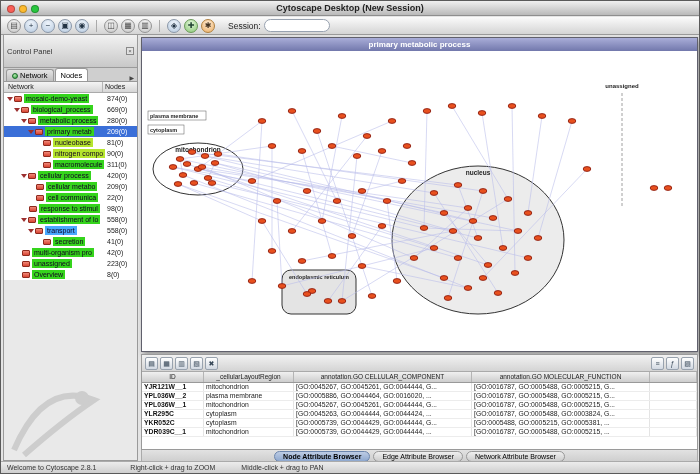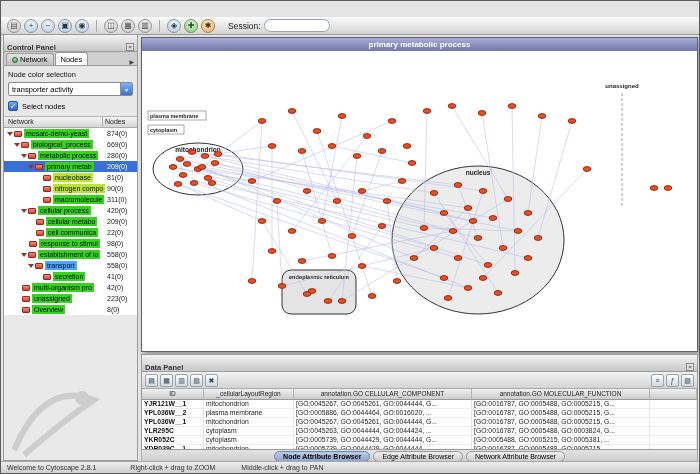--- a/index.html
+++ b/index.html
@@ -18,21 +18,21 @@
   .tbtn{width:14px;height:14px;border-radius:50%;border:1px solid #8a97a8;background:radial-gradient(circle at 50% 28%,#eef4fb,#b8cbe0);font-size:8px;line-height:12px;text-align:center;color:#234;flex:none;}
   .tbtn.gray{background:radial-gradient(circle at 50% 28%,#f7f7f7,#c6c6c6);border-color:#949494;color:#444;}
   .tbtn.green{background:radial-gradient(circle at 50% 28%,#e2f6d8,#8cc878);border-color:#6a9a58;color:#243;}
   .tbtn.orange{background:radial-gradient(circle at 50% 28%,#ffe9cf,#eab06a);border-color:#b08040;color:#432;}
   .tsep{width:1px;height:12px;background:#aaa;margin:0 4px;flex:none;}
   .search-label{font-size:8.5px;color:#222;margin-left:10px;}
   .search-input{width:66px;height:13px;border:1px solid #98a2b0;border-radius:7px;font-size:8px;padding:0 5px;background:#fff;font-family:"Liberation Sans",sans-serif;}
 
   
   .cpanel{position:absolute;left:2px;top:33px;width:135px;bottom:12px;background:#e8e8e8;border:1px solid #9a9a9a;display:flex;flex-direction:column;}
-  .phead{height:11px;background:linear-gradient(#f2f2f2,#c8c8c8);border-bottom:1px solid #9a9a9a;display:flex;align-items:flex-start;padding:8px 3px;font-size:7.5px;font-weight:bold;color:#333;flex:none;}
+  .phead{height:11px;background:linear-gradient(#f2f2f2,#c8c8c8);border-bottom:1px solid #9a9a9a;display:flex;align-items:center;padding:16px 3px;font-size:7.5px;font-weight:normal;color:#333;flex:none;}
   .phead .x{margin-left:auto;width:8px;height:8px;border:1px solid #888;background:#e2e2e2;font-size:6px;line-height:6px;text-align:center;color:#555;}
   .ctabs{display:flex;height:14px;background:#cfcfcf;border-bottom:1px solid #999;align-items:flex-end;padding-left:2px;flex:none;}
   .ctab{font-size:7.5px;padding:1px 5px;border:1px solid #999;border-bottom:none;border-radius:3px 3px 0 0;background:linear-gradient(#e4e4e4,#c0c0c0);margin-right:1px;display:flex;gap:2px;align-items:center;height:12px;white-space:nowrap;}
   .ctab.active{background:#fff;height:13px;}
   .ctab .dot{width:6px;height:6px;border-radius:50%;background:radial-gradient(circle at 40% 30%,#b4ecb0,#2b9a3a);border:1px solid #1c6b2a;}
   .tab-arrow{margin-left:auto;font-size:6px;color:#444;padding:0 3px;}
   .ncs{padding:3px 4px 5px;border-bottom:1px solid #b5b5b5;flex:none;}
   .ncs-label{font-size:7.5px;color:#111;margin:1px 0 3px;}
   .dropdown{display:flex;height:14px;border:1px solid #8a8a8a;background:#fff;border-radius:2px;align-items:center;overflow:hidden;}
   .dropdown .val{flex:1;font-size:7.5px;padding:0 3px;white-space:nowrap;overflow:hidden;}
@@ -80,20 +80,28 @@
   
   .statusbar{position:absolute;left:0;right:0;bottom:0;height:12px;background:linear-gradient(#ececec,#cfcfcf);border-top:1px solid #aaa;font-size:7px;color:#333;display:flex;align-items:center;}
   .status-item{white-space:nowrap;}
   .s1{margin-left:6px;} .s2{margin-left:34px;} .s3{margin-left:26px;}
 </style>
 </head>
 <body>
 
 <div id="win">
 
+  <div class="titlebar">
+    <div class="lights">
+      <div class="light red"></div>
+      <div class="light yellow"></div>
+      <div class="light green"></div>
+    </div>
+    <span>Cytoscape Desktop (New Session)</span>
+  </div>
 
   <div class="toolbar">
     <div style="display:flex;align-items:center;gap:3px;">
         <div class="tbtn gray">▤</div>
         <div class="tbtn blue">+</div>
         <div class="tbtn blue">−</div>
         <div class="tbtn blue">▣</div>
         <div class="tbtn blue">◉</div>
         <div class="tsep"></div>
         <div class="tbtn gray">◫</div>
@@ -115,31 +123,20 @@
     </div>
     <div class="ctabs">
       <div class="ctab">
         <span class="dot"></span>
         <span>Network</span>
       </div>
       <div class="ctab active">
         <span>Nodes</span>
       </div>
       <span class="tab-arrow">▶</span>
-    </div>
-    <div class="ncs">
-      <div class="ncs-label">Node color selection</div>
-      <div class="dropdown">
-        <span class="val">transporter activity</span>
-        <span class="arrow">▾</span>
-      </div>
-      <div class="checkrow">
-        <span class="checkbox">✓</span>
-        <span class="checklabel">Select nodes</span>
-      </div>
     </div>
     <div class="tree-head">
       <div class="c1">Network</div>
       <div class="c2">Nodes</div>
     </div>
     <div class="tree">
         <div class="trow" style="padding-left: 3px;">
           <span class="expander"></span>
           <span class="folder"></span>
           <span class="chip" style="background: rgb(53, 212, 28);">mosaic-demo-yeast</span>
@@ -406,24 +403,20 @@
           <ellipse cx="310" cy="55" rx="3.8" ry="2.4" fill="#e8501e" stroke="#8f1f12" stroke-width="0.9"></ellipse>
           <ellipse cx="340" cy="62" rx="3.8" ry="2.4" fill="#e8501e" stroke="#8f1f12" stroke-width="0.9"></ellipse>
           <ellipse cx="370" cy="55" rx="3.8" ry="2.4" fill="#e8501e" stroke="#8f1f12" stroke-width="0.9"></ellipse>
           <ellipse cx="400" cy="65" rx="3.8" ry="2.4" fill="#e8501e" stroke="#8f1f12" stroke-width="0.9"></ellipse>
           <ellipse cx="430" cy="70" rx="3.8" ry="2.4" fill="#e8501e" stroke="#8f1f12" stroke-width="0.9"></ellipse>
           <ellipse cx="445" cy="118" rx="3.8" ry="2.4" fill="#e8501e" stroke="#8f1f12" stroke-width="0.9"></ellipse>
         </svg></div>
   </div>
 
   <div class="dpanel">
-    <div class="phead">
-      <span>Data Panel</span>
-      <span class="x">×</span>
-    </div>
     <div class="dtoolbar">
       <div style="display:flex;gap:2px;">
           <div class="dbtn">▤</div>
           <div class="dbtn">▦</div>
           <div class="dbtn">▥</div>
           <div class="dbtn">▧</div>
           <div class="dbtn">✖</div>
         </div>
       <div class="dright">
           <div class="dbtn">≡</div>

